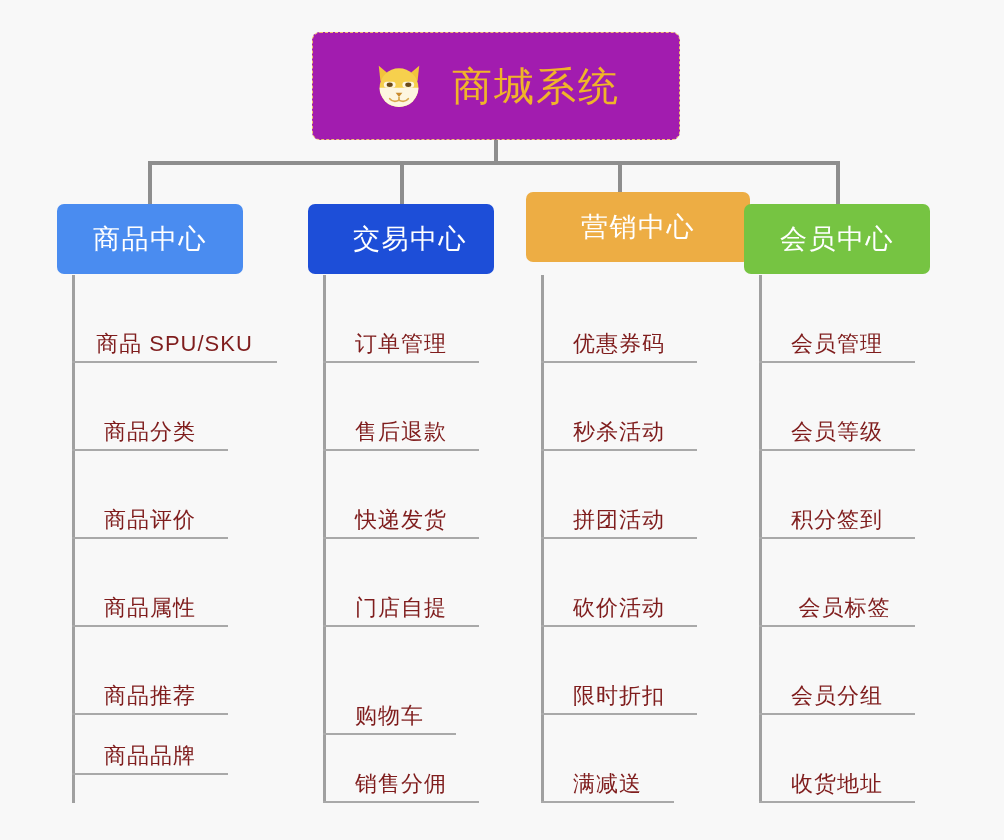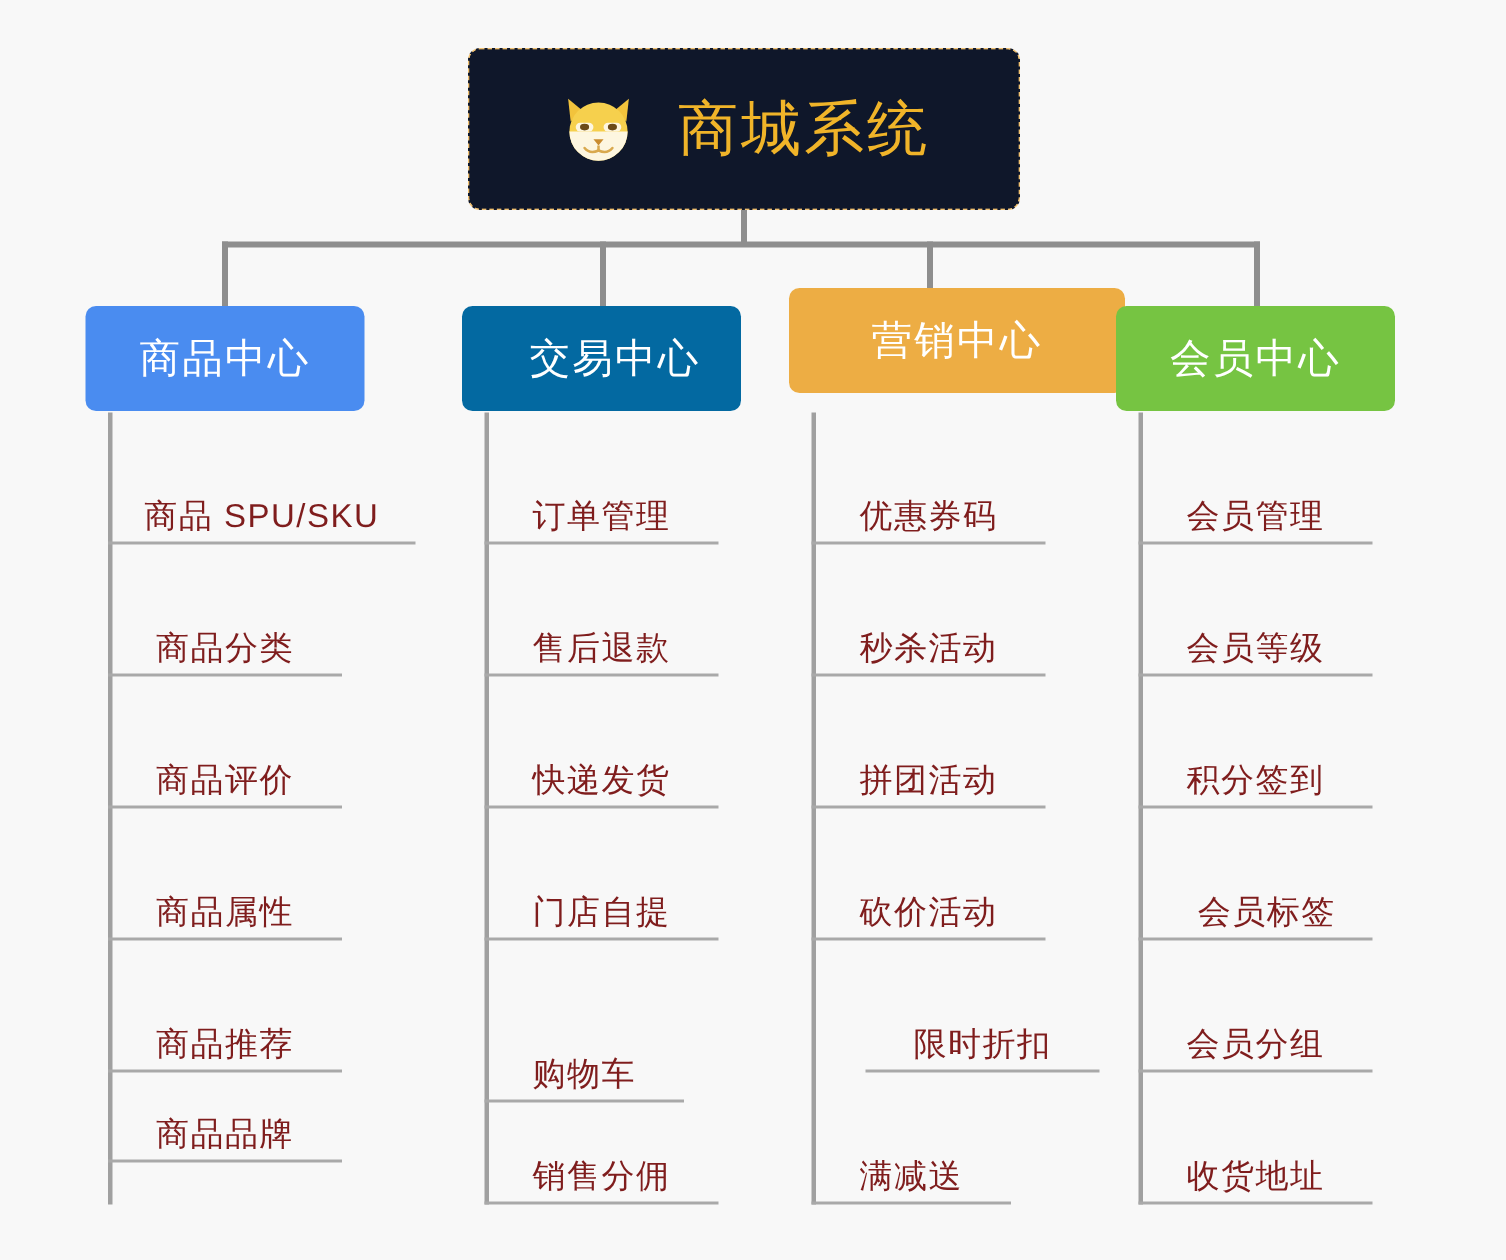--- a/index.html
+++ b/index.html
@@ -23,21 +23,21 @@
   }
 
   
   .root-node {
     position: absolute;
     left: 312px;
     top: 32px;
     width: 368px;
     height: 108px;
     box-sizing: border-box;
-    background: #0f172a;
+    background: #a21caf;
     border: 1px dashed #f0c070;
     border-radius: 8px;
     display: flex;
     align-items: center;
     justify-content: center;
     gap: 26px;
   }
   .root-emoji {
     width: 54px;
     height: 54px;
@@ -135,21 +135,21 @@
   <div class="conn conn-h" style="left:148px; top:161px; width:692px;"></div>
 
   <div class="conn conn-v" style="left:148px; top:161px; height:43px;"></div>
   <div class="conn conn-v" style="left:400px; top:161px; height:43px;"></div>
   <div class="conn conn-v" style="left:618px; top:161px; height:43px;"></div>
   <div class="conn conn-v" style="left:836px; top:161px; height:43px;"></div>
 
   <div class="cat" style="left: 57px; top: 204px; width: 186px; background: rgb(74, 140, 240);">
     <span>商品中心</span>
   </div>
-  <div class="cat" style="left: 308px; top: 204px; width: 186px; background: #0369a1; padding-left: 18px;">
+  <div class="cat" style="left: 308px; top: 204px; width: 186px; background: #1d4ed8; padding-left: 18px;">
     <span>交易中心</span>
   </div>
   <div class="cat" style="left: 526px; top: 192px; width: 224px; background: rgb(237, 173, 68);">
     <span>营销中心</span>
   </div>
   <div class="cat" style="left: 744px; top: 204px; width: 186px; background: rgb(118, 196, 66);">
     <span>会员中心</span>
   </div>
 
   <div class="col" style="left:72px; width:205px;">
@@ -203,21 +203,21 @@
       </div>
     <div class="leaf" style="top:88px;  width:156px;">
         <span class="leaf-label">秒杀活动</span>
       </div>
     <div class="leaf" style="top:176px; width:156px;">
         <span class="leaf-label">拼团活动</span>
       </div>
     <div class="leaf" style="top:264px; width:156px;">
         <span class="leaf-label">砍价活动</span>
       </div>
-    <div class="leaf" style="top:352px; width:156px;margin-left:36px;">
+    <div class="leaf" style="top:352px; width:156px;">
         <span class="leaf-label">限时折扣</span>
       </div>
     <div class="leaf" style="top:440px; width:133px;">
         <span class="leaf-label">满减送</span>
       </div>
   </div>
 
   <div class="col" style="left:759px; width:156px;">
     <div class="col-trunk" style="height: 528px;"></div>
     <div class="leaf" style="top:0px;   width:156px;">

